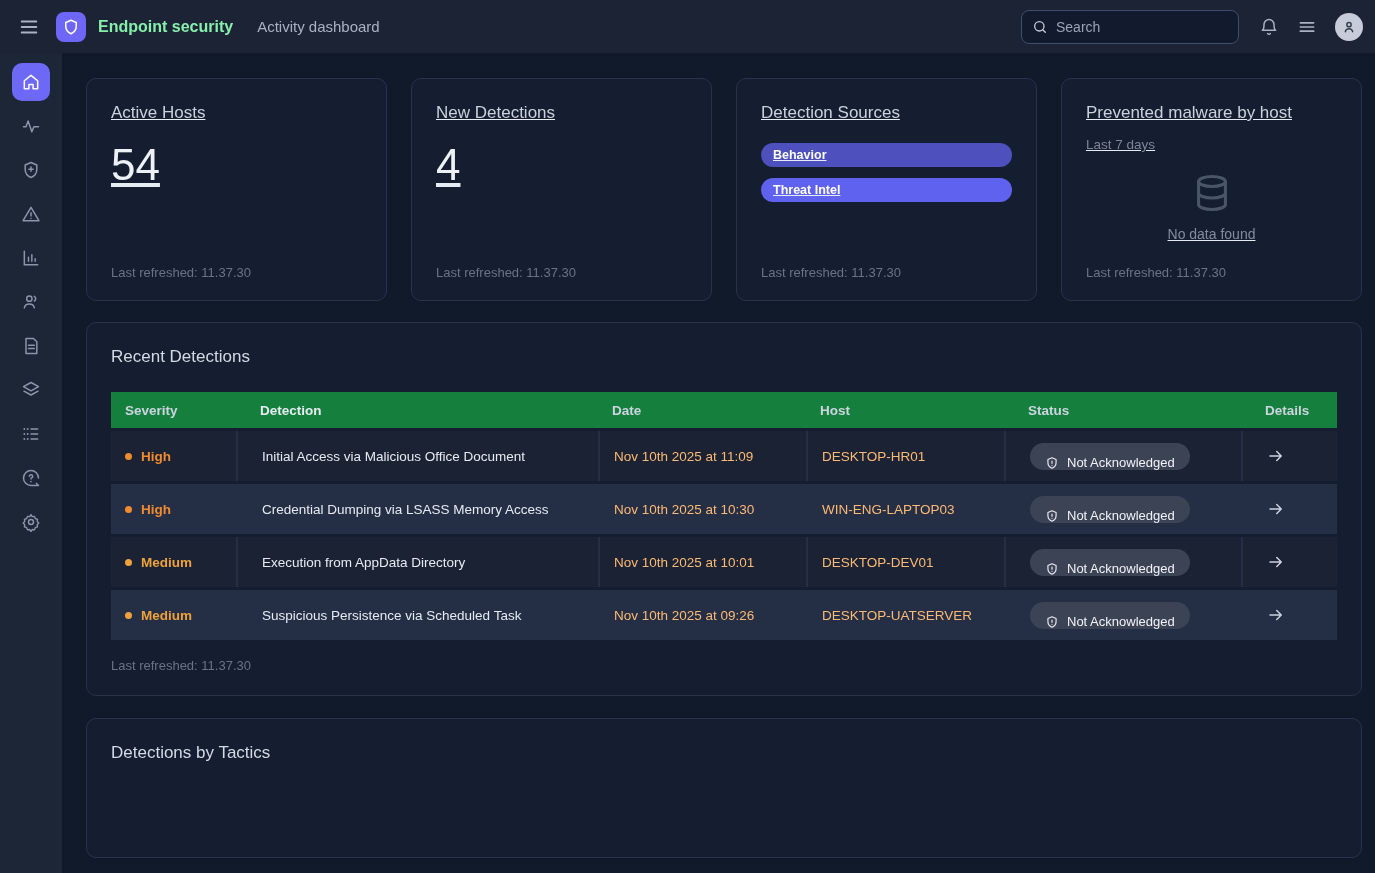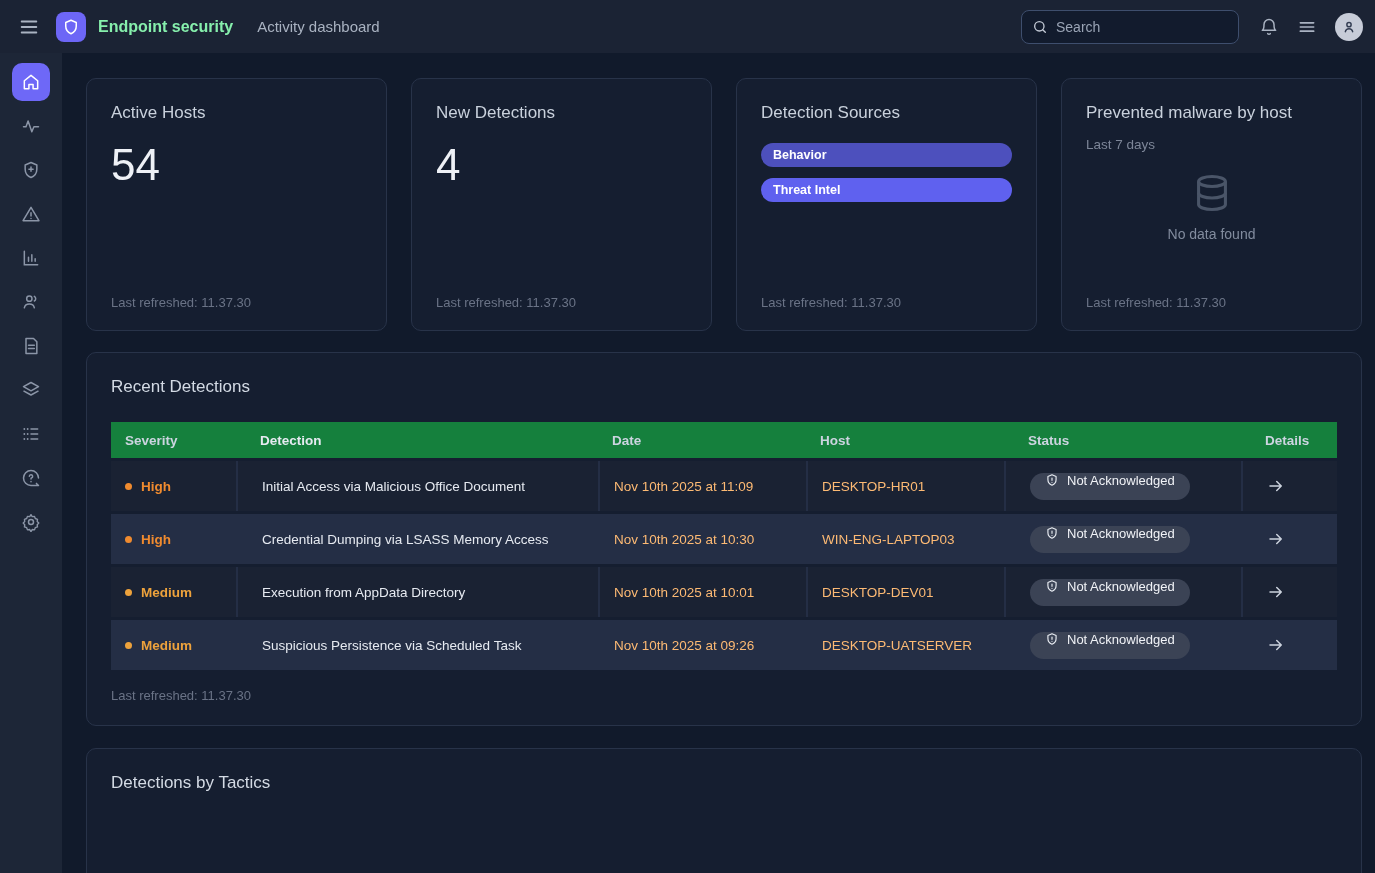--- a/index.html
+++ b/index.html
@@ -52,21 +52,21 @@
   }
   .side-item.active { background:#6e68f7; color:#ffffff; }
   
   .main { margin-left:62px; padding:26px 13px 24px 24px; }
   .page-title { font-size:23px; font-weight:bold; color:#f2f5f9; margin-bottom:25px; }
   .stats-row { display:grid; grid-template-columns:repeat(4,1fr); gap:24px; }
   .card {
     background:#151e30; border:1px solid #283349; border-radius:10px;
     padding:24px; position:relative;
   }
-  .stat-card { height:253px; }
+  .stat-card { height:223px;text-decoration:underline; }
   .card-title { font-size:17px; font-weight:400; color:#c9d1dc; }
   .stat-value { font-size:44px; font-weight:300; color:#eef1f6; margin-top:20px; line-height:1; }
   .refreshed { position:absolute; left:24px; bottom:20px; font-size:13px; color:#6a7386; }
   .badges { margin-top:20px; display:flex; flex-direction:column; gap:11px; }
   .src-badge {
     border:none; border-radius:999px; padding:5px 12px; text-align:left;
     font-size:12.5px; font-weight:bold; color:#ffffff; cursor:pointer;
     font-family:"Liberation Sans", sans-serif;
   }
   .subtitle { margin-top:14px; font-size:13.5px; color:#7d8698; }
@@ -82,21 +82,21 @@
   .t-body-row.dark { background:#1a2233; }
   .t-body-row.light { background:#242e45; }
   .cell { padding-left:14px; height:100%; display:flex; align-items:center; font-size:13.5px; }
   .t-body-row .cell + .cell { border-left:2px solid #242e45; }
   .cell.detection { padding-left:24px; color:#e6eaf1; }
   .cell.date, .cell.host { color:#fdba74; }
   .cell.status, .cell.details { padding-left:24px; }
   .sev-dot { width:7px; height:7px; border-radius:50%; margin-right:9px; flex:0 0 auto; }
   .sev-label { font-weight:600; font-size:13.5px; }
   .ack-btn {
-    display:inline-flex; align-items:flex-start; gap:8px; background:#3b4355;
+    display:inline-flex; align-items:flex-end; gap:8px; background:#3b4355;
     border:none; border-radius:999px; height:27px; padding:0 15px;
     color:#f1f3f7; font-size:13px; cursor:pointer; font-family:"Liberation Sans", sans-serif;
   }
   .arrow-btn { background:none; border:none; color:#ccd3de; cursor:pointer; display:grid; place-items:center; }
   .table-refreshed { margin-top:18px; font-size:13px; color:#6a7386; }
   
   .tactics-card { margin-top:22px; height:140px; }
   svg { display:block; }
 </style>
 </head>

